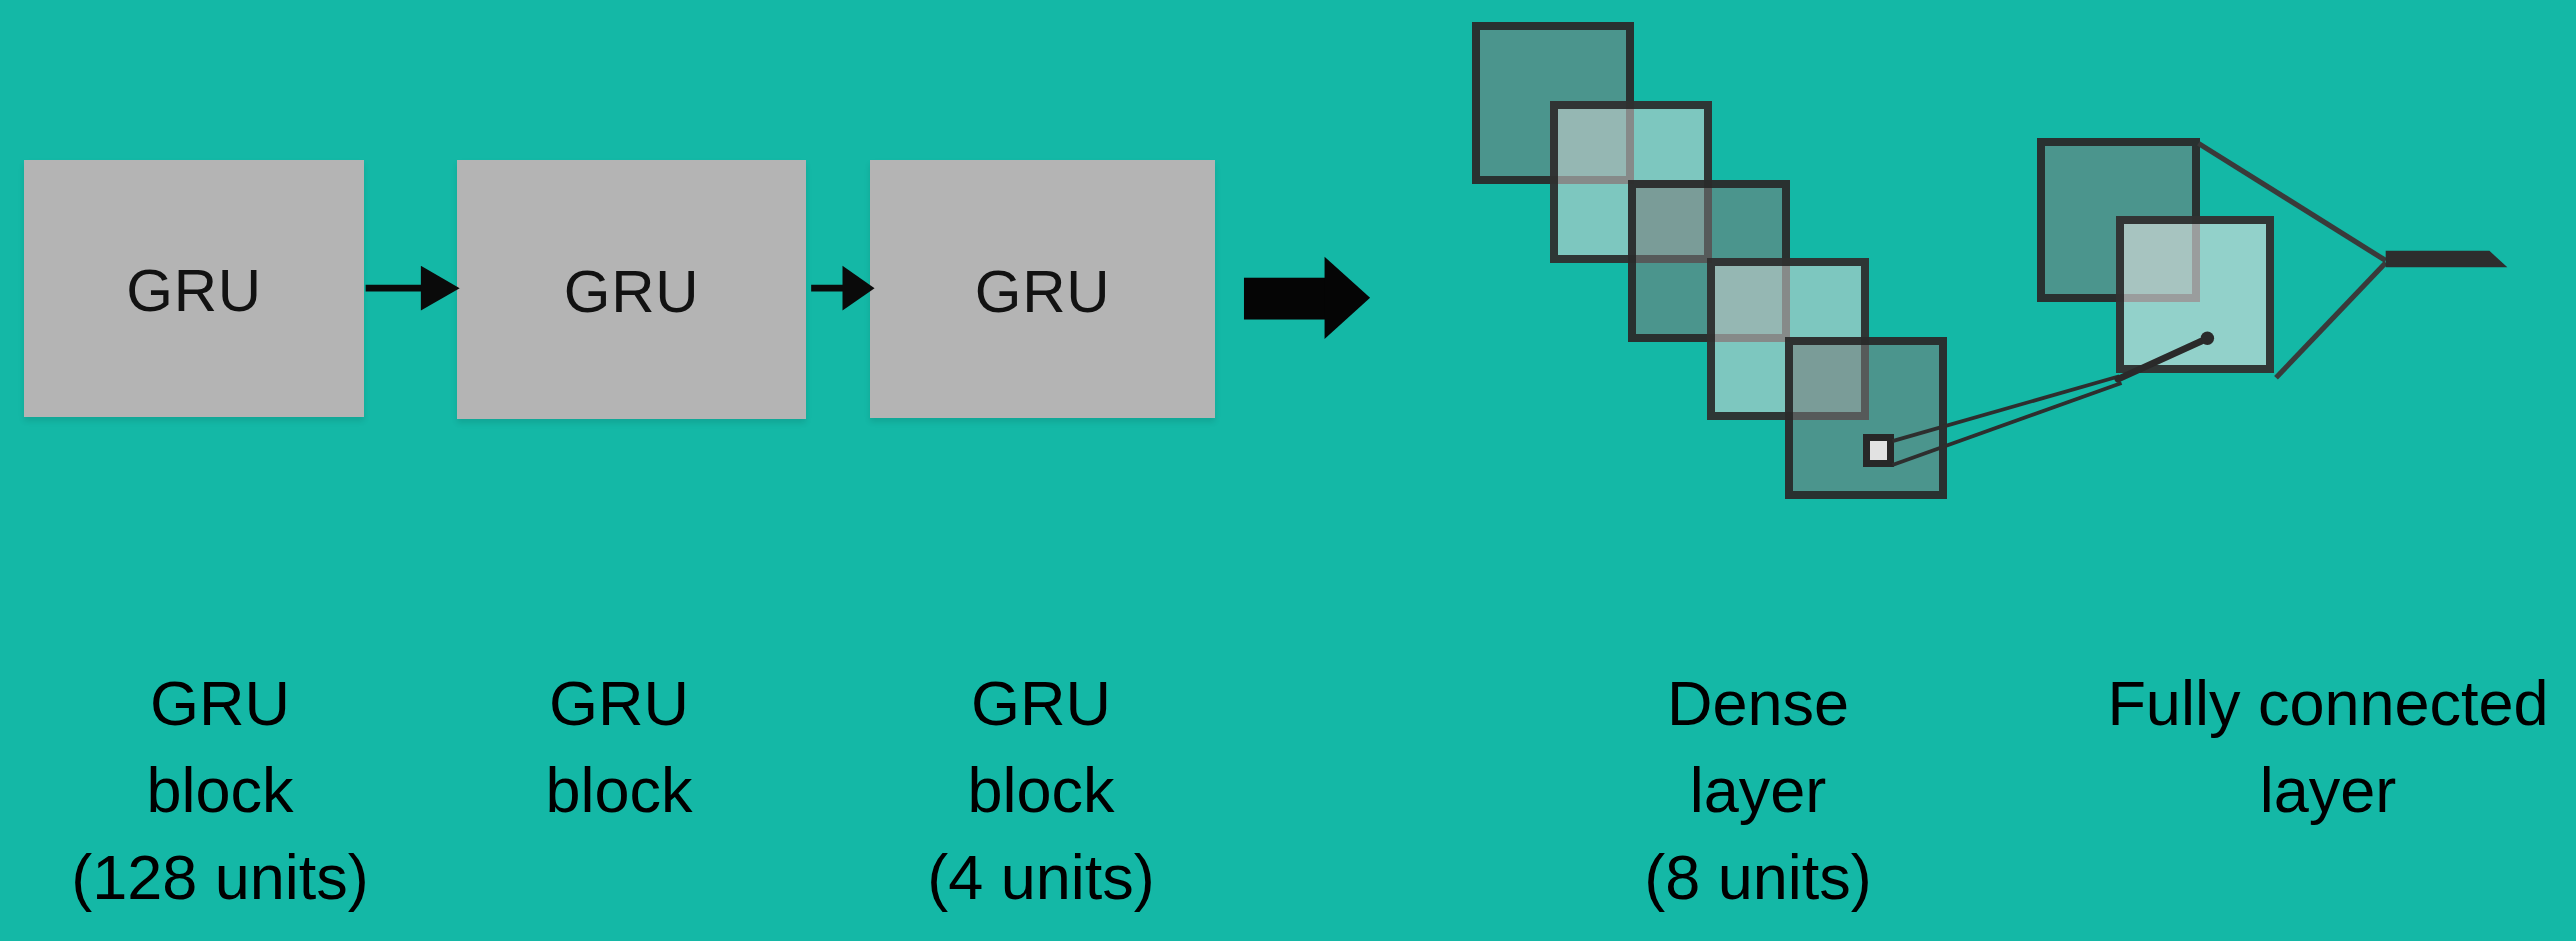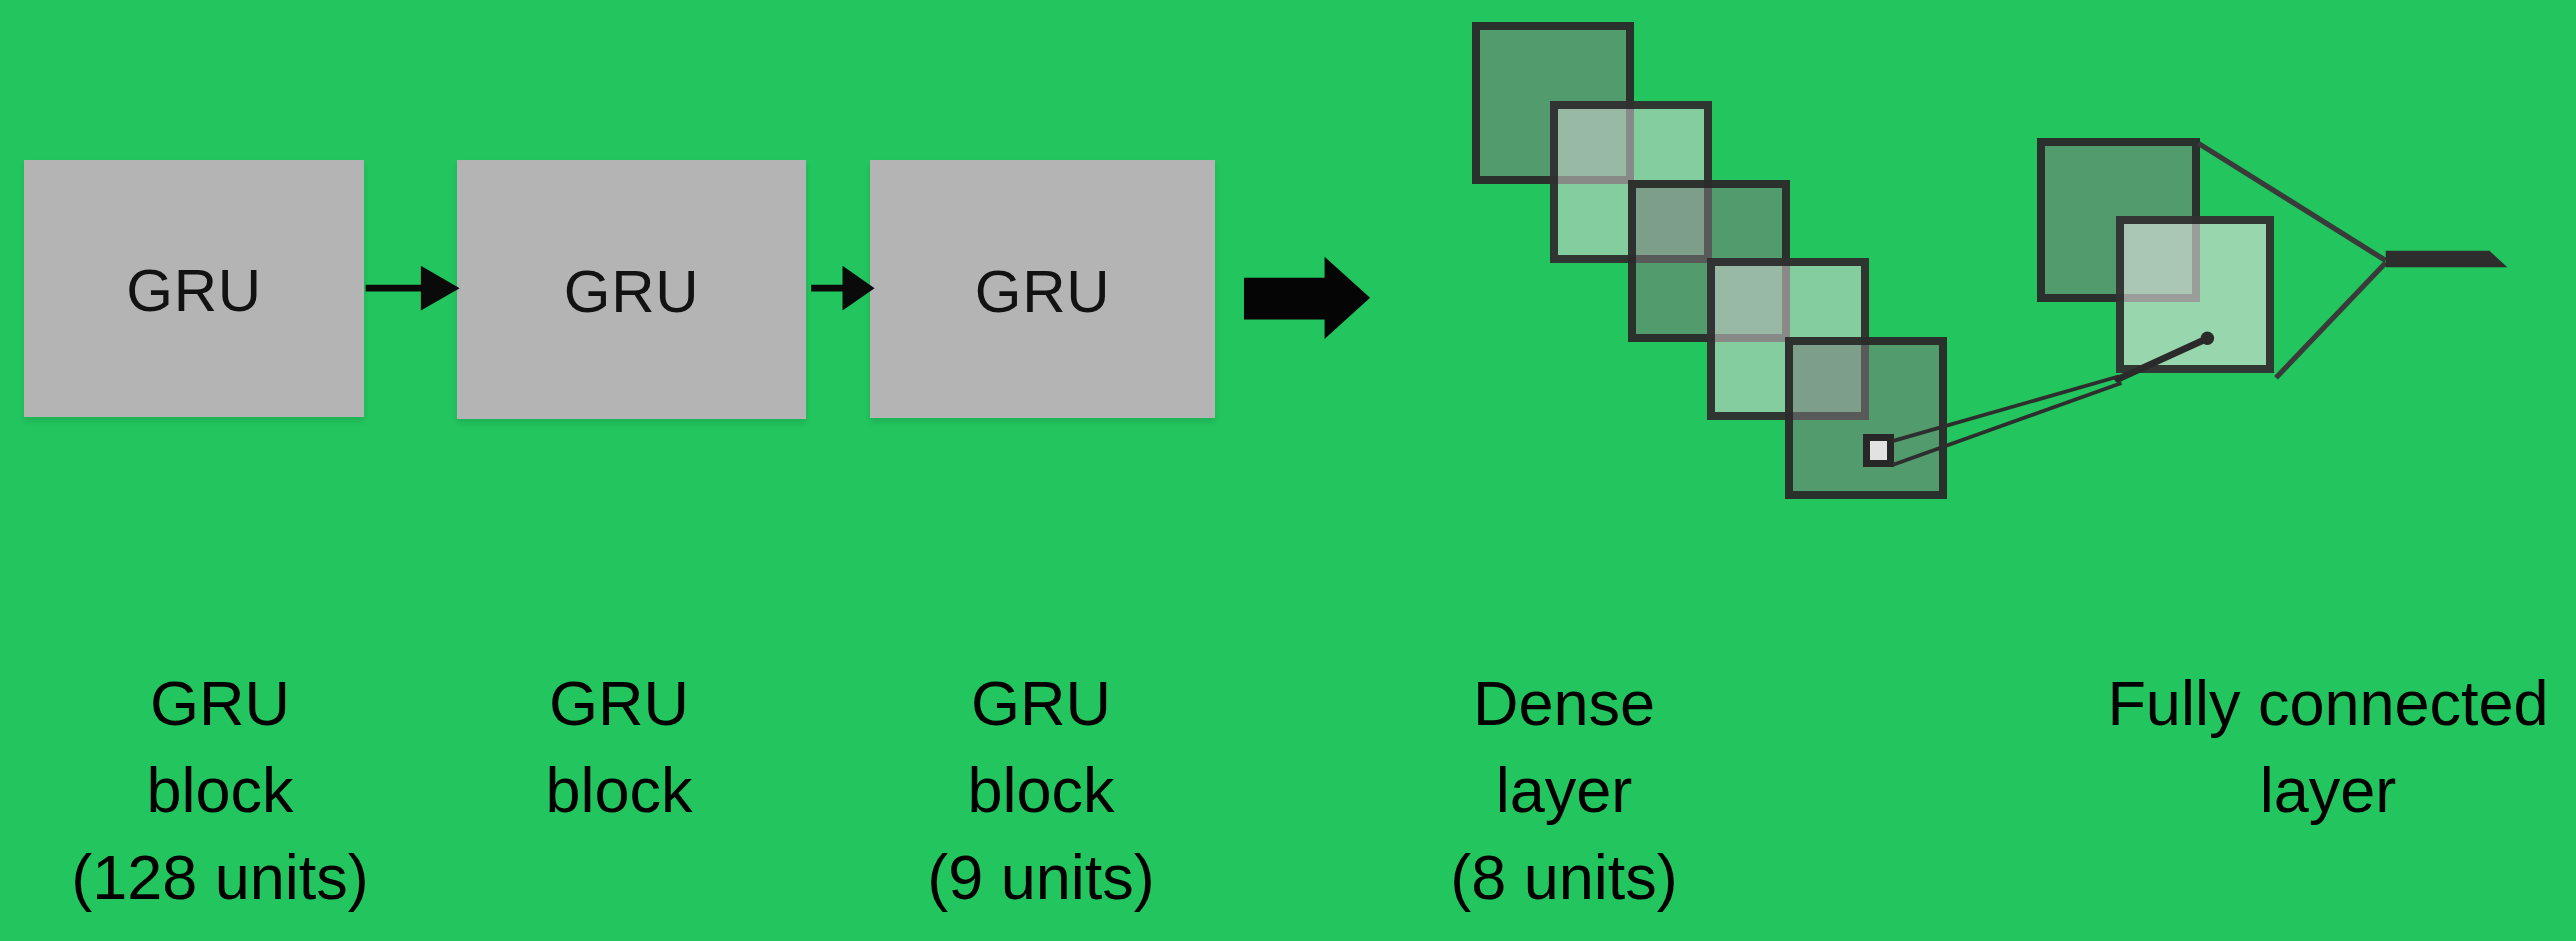--- a/index.html
+++ b/index.html
@@ -1,19 +1,19 @@
 <!DOCTYPE html>
 <html style="font-size:12px"><head>
 <meta charset="utf-8">
 <style>
   html,body{margin:0;padding:0;background:#ffffff;}
   #canvas{
     position:relative;
     width:2576px;height:942px;
-    background:#22c55e;
+    background:#14b8a6;
     font-family:"Liberation Sans", sans-serif;
     overflow:hidden;
   }
   
   .gru-block{
     position:absolute;
     top:160px;height:257px;
     background:#b4b4b4;
     display:flex;align-items:center;justify-content:center;
     box-shadow:0 3.7px 6px rgba(0,0,0,0.10);
@@ -54,21 +54,21 @@
   .caption{
     position:absolute;top:660px;
     transform:translateX(-50%);
     text-align:center;
     font-size:63px;line-height:87px;color:#000000;
     white-space:nowrap;
   }
   #caption-1{left:220px;}
   #caption-2{left:619px;}
   #caption-3{left:1041px;}
-  #caption-4{left:1564px;}
+  #caption-4{left:1758px;}
   #caption-5{left:2328px;}
 </style>
 </head>
 <body>
 
 <div id="canvas">
 
   <div class="gru-block" id="gru-block-1">
     <span class="gru-label">GRU</span>
   </div>
@@ -123,21 +123,21 @@
     <div>block</div>
     <div>(128 units)</div>
   </div>
   <div class="caption" id="caption-2">
     <div>GRU</div>
     <div>block</div>
   </div>
   <div class="caption" id="caption-3">
     <div>GRU</div>
     <div>block</div>
-    <div>(9 units)</div>
+    <div>(4 units)</div>
   </div>
   <div class="caption" id="caption-4">
     <div>Dense</div>
     <div>layer</div>
     <div>(8 units)</div>
   </div>
   <div class="caption" id="caption-5">
     <div>Fully connected</div>
     <div>layer</div>
   </div>

